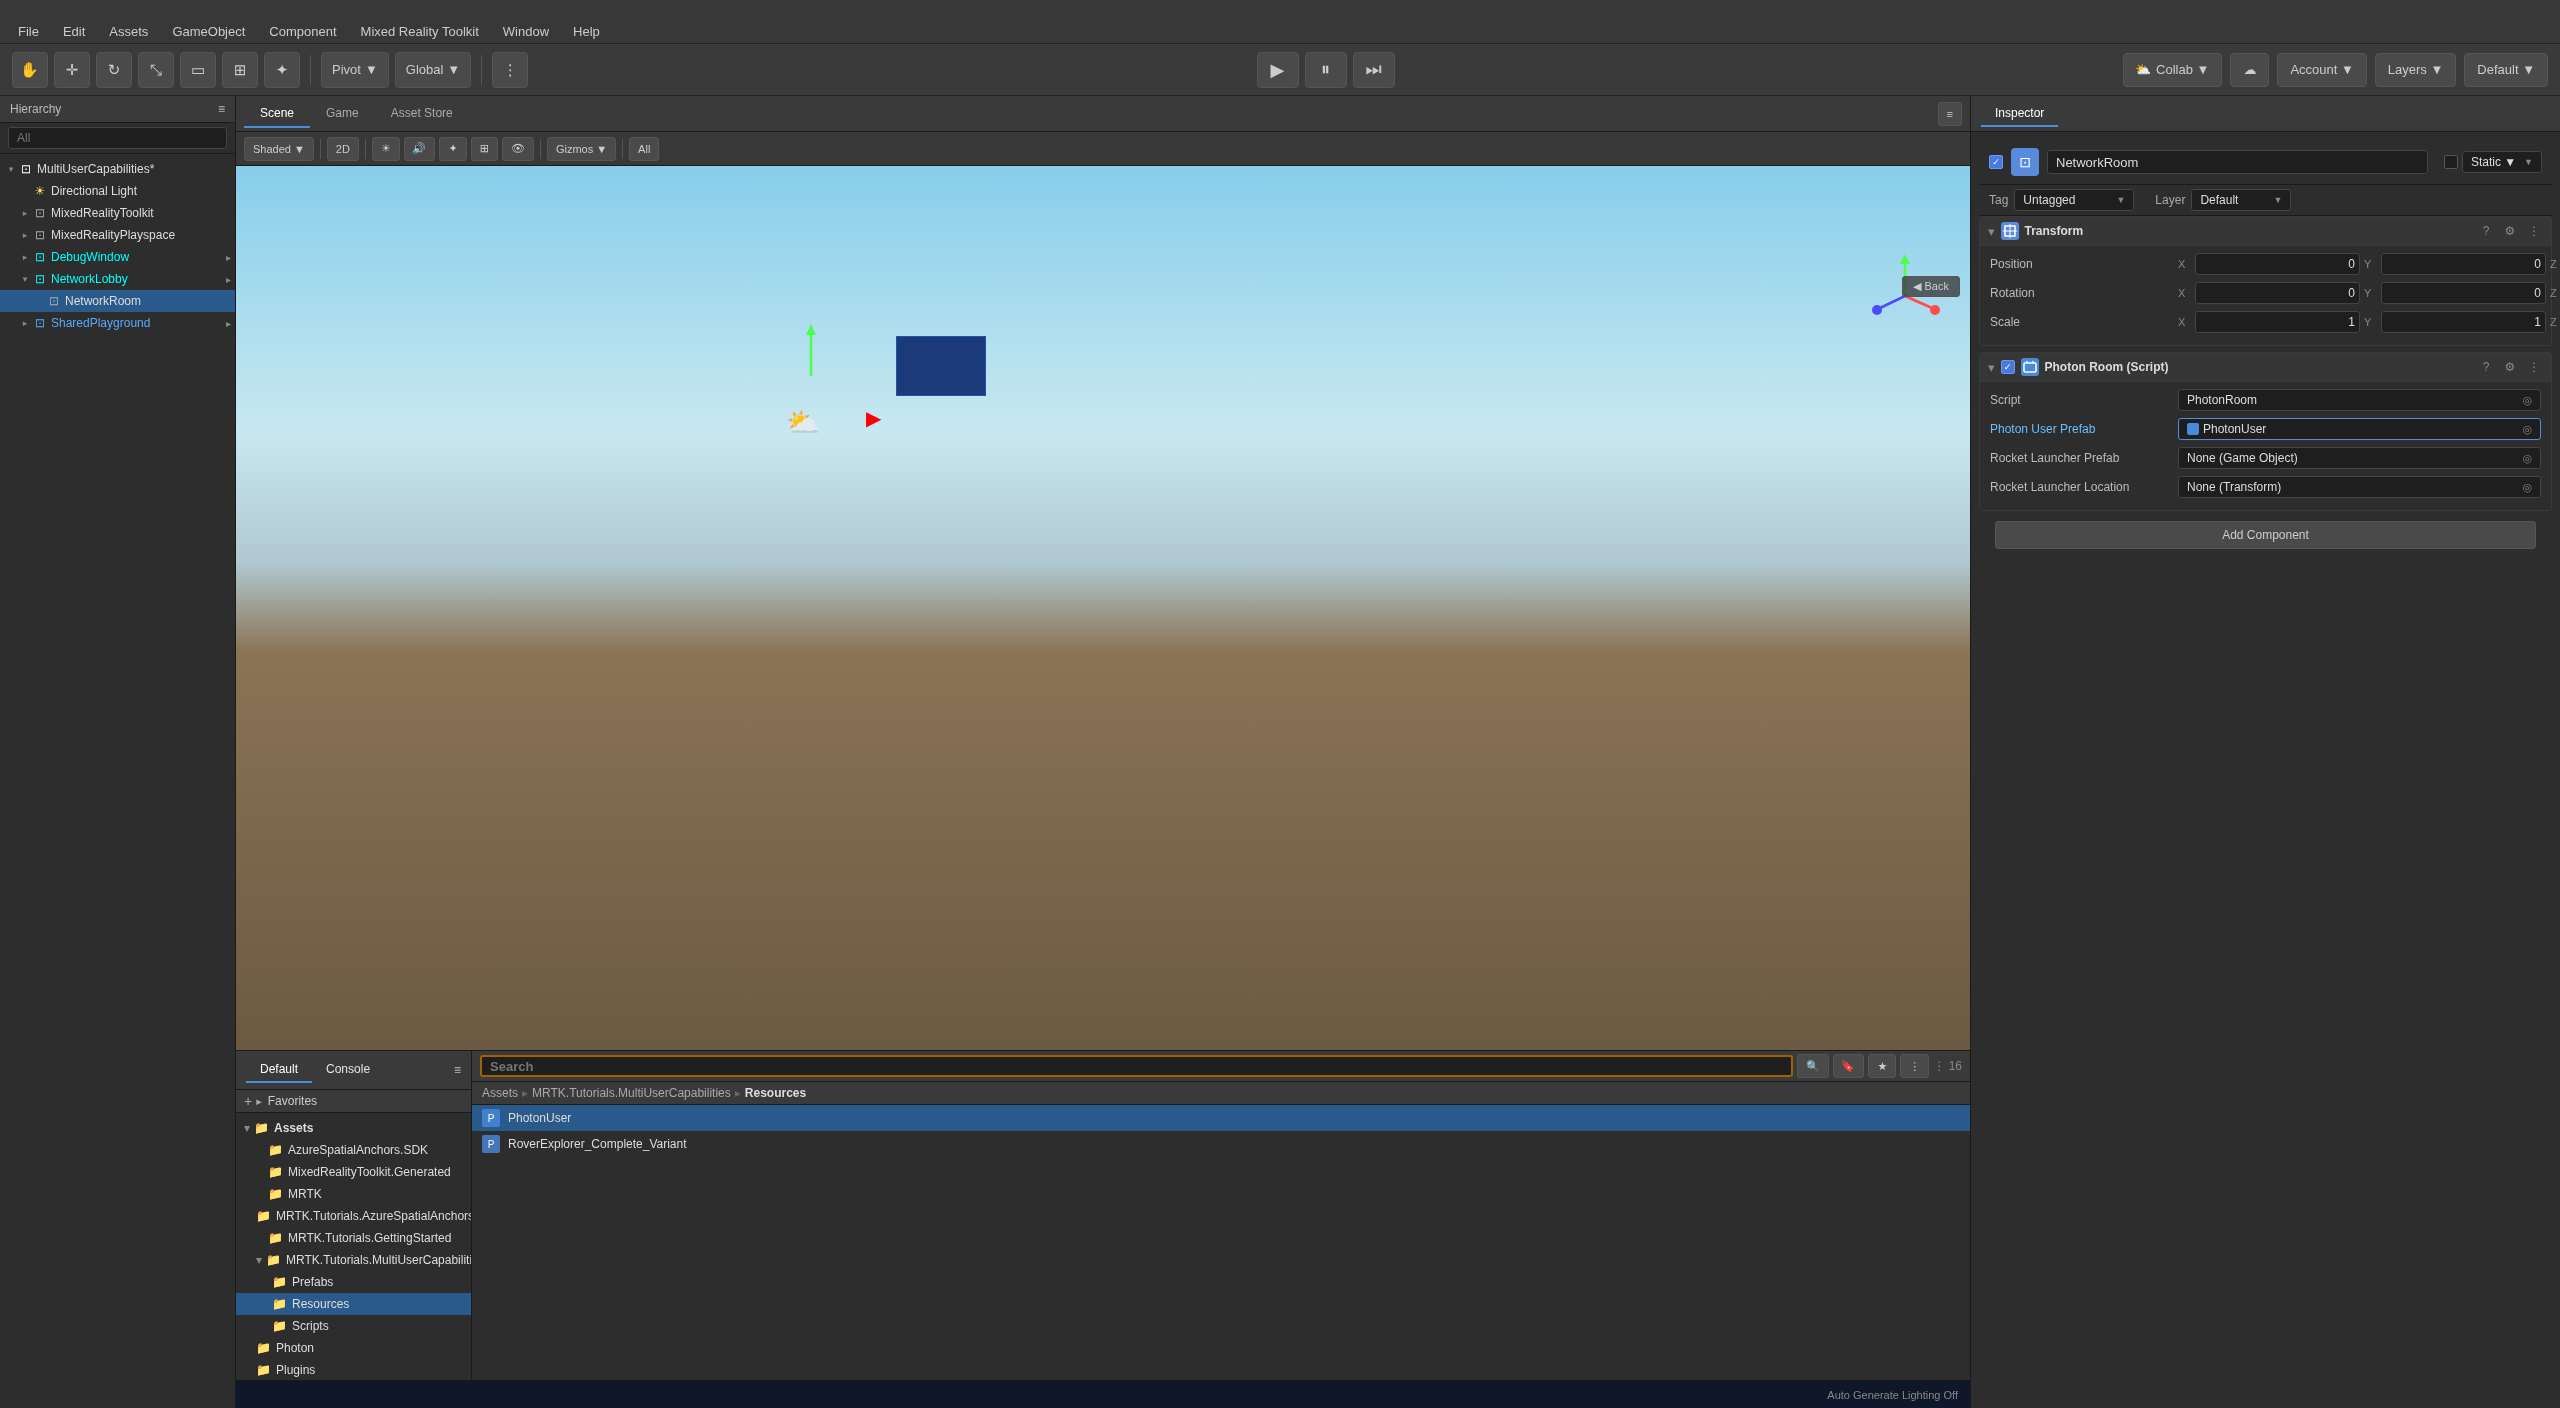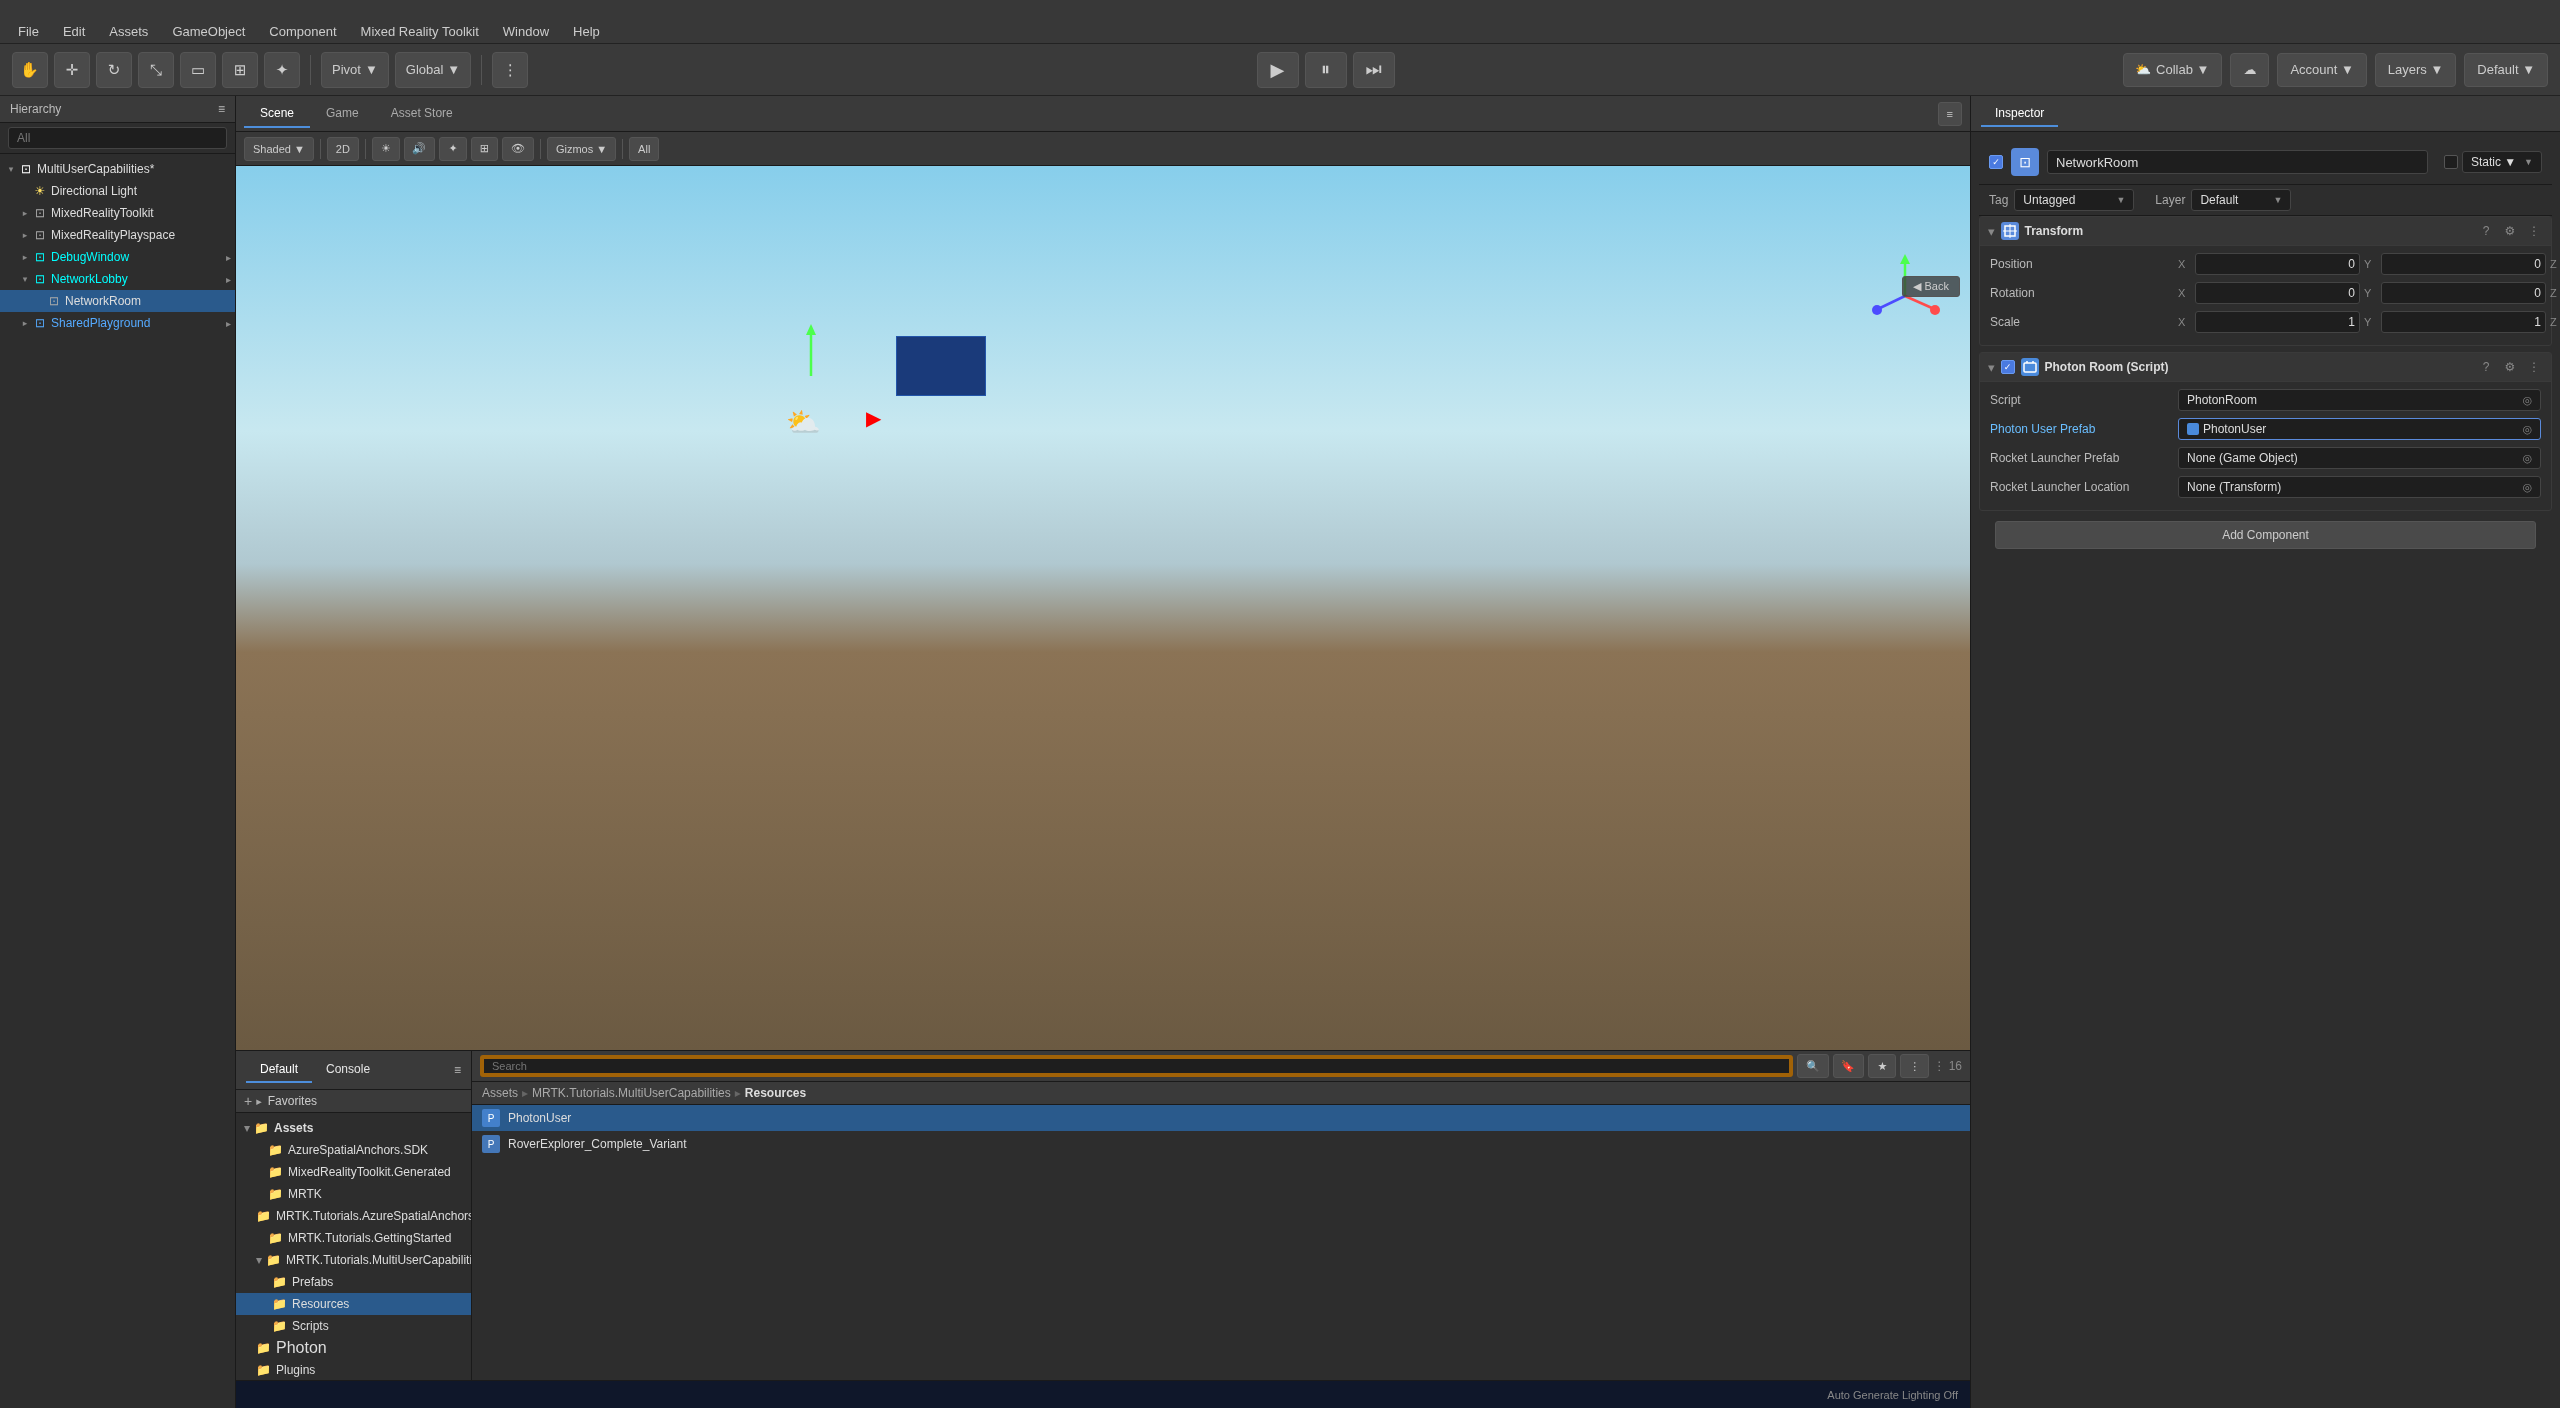--- a/index.html
+++ b/index.html
@@ -352,26 +352,27 @@
       display: flex;
       align-items: center;
       gap: 4px;
       padding: 3px 8px;
       background: #3a3a3a;
       border-bottom: 1px solid #1a1a1a;
     }
     .file-search-input {
       flex: 1;
       background: #1e1e1e;
-      border: 4px solid #a16207;
+      border: 2px solid #a16207;
       border-radius: 3px;
       padding: 2px 8px;
       color: #ccc;
-      font-size: 11px;
+      font-size: 13px;
       height: 22px;
+      font-weight: bold;
     }
 
     
     .status-bar {
       height: 28px;
       background: #0f172a;
       border-top: 1px solid #1a1a1a;
       display: flex;
       align-items: center;
       padding: 0 12px;
@@ -865,21 +866,21 @@
           <div class="proj-item indent-2 selected" style="padding-left:36px;">
             <span class="proj-icon folder-icon">📁</span>
             <span style="font-size:12px;">Resources</span>
           </div>
           <div class="proj-item indent-2" style="padding-left:36px;">
             <span class="proj-icon folder-icon">📁</span>
             <span style="font-size:12px;">Scripts</span>
           </div>
           <div class="proj-item indent-1" style="padding-left:20px;">
             <span class="proj-icon folder-icon">📁</span>
-            <span style="font-size:16px;">Photon</span>
+            <span style="font-size:12px;">Photon</span>
           </div>
           <div class="proj-item indent-1" style="padding-left:20px;">
             <span class="proj-icon folder-icon">📁</span>
             <span style="font-size:12px;">Plugins</span>
           </div>
 
         </div>
       </div>
 
       <div class="file-list-panel">

